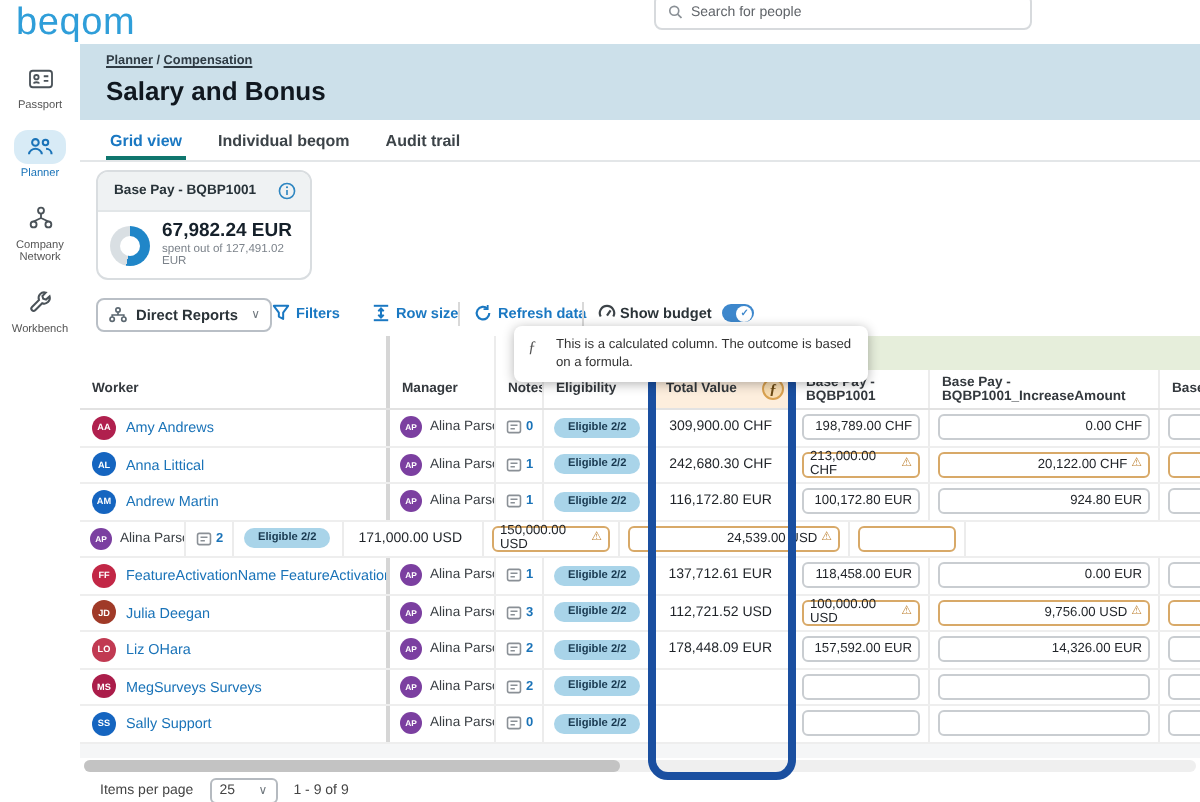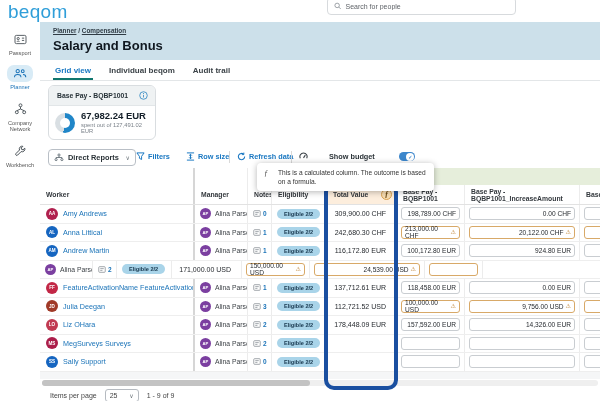--- a/index.html
+++ b/index.html
@@ -42,21 +42,21 @@
   #card-amount{font-size:9.5px;font-weight:bold;color:#15202a;line-height:1.1}
   #card-sub{font-size:5.8px;color:#7b828a;margin-top:1px}
   #card-text{margin-left:6px}
 
   
   .tool-select{position:absolute;left:48px;top:149px;width:88px;height:17px;border:1px solid #b9bfc6;border-radius:4px;background:#fff;display:flex;align-items:center;padding:0 5px;cursor:pointer}
   .tool-select .lbl{font-size:7.4px;color:#2b3338;font-weight:600;margin-left:4px;flex:1}
   .chev{font-size:6px;color:#70787e;line-height:1}
   .tbtn{position:absolute;top:152px;display:flex;align-items:center;gap:3px;color:#1a78c2;font-size:7.3px;font-weight:bold;cursor:pointer}
   .tdiv{position:absolute;top:151px;width:1px;height:12px;background:#d9d9d9}
-  #showbudget{position:absolute;left:299px;top:152px;display:flex;align-items:center;gap:21px;font-size:7.3px;font-weight:bold;color:#2b3338}
+  #showbudget{position:absolute;left:299px;top:152px;display:flex;align-items:center;gap:2px;font-size:7.3px;font-weight:bold;color:#2b3338}
   .toggle{width:16px;height:9px;border-radius:5px;background:#3d87cc;position:relative;margin-left:3px;cursor:pointer}
   .toggle .knob{position:absolute;right:.5px;top:.5px;width:8px;height:8px;border-radius:50%;background:#fff;display:flex;align-items:center;justify-content:center;font-size:5px;color:#3d87cc}
 
   
   #tbl{position:absolute;left:40px;top:168px;width:560px;height:204px;background:#fff;overflow:hidden}
   .grow{display:flex;height:17px}
   .gcell{border-right:1px solid #ececec;height:100%;background:#fff}
   .gcell.pin{border-right:2px solid #d6d6d6}
   .ggreen{background:#e6eedb;flex:1;border-right:none}
   .hrow,.row{display:flex}

